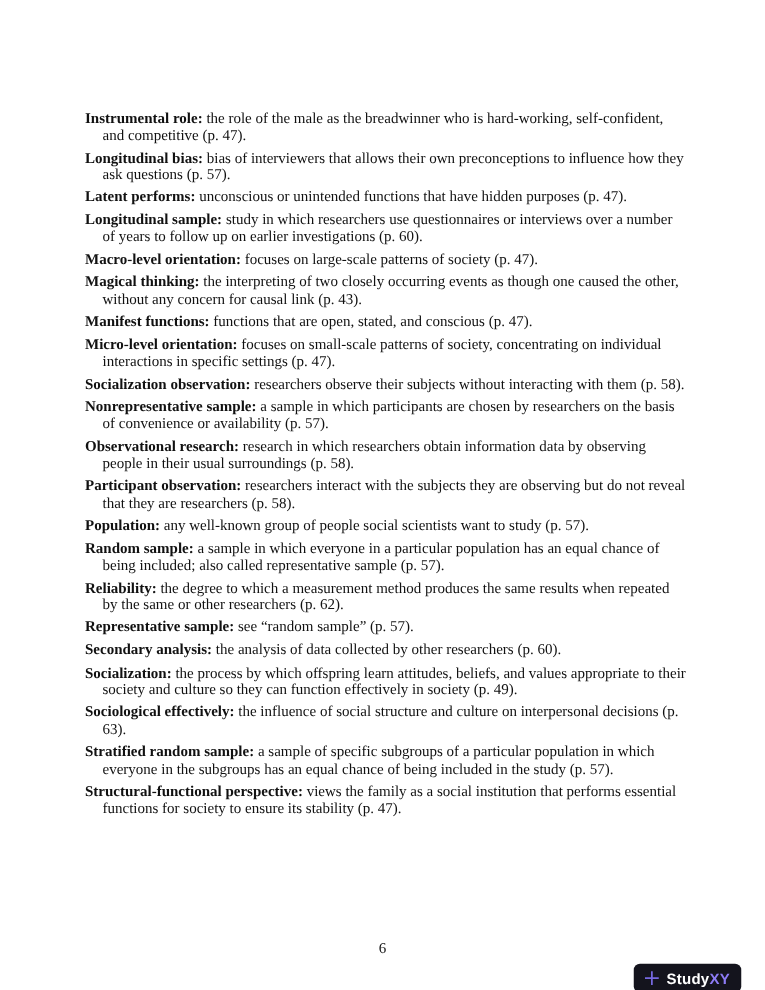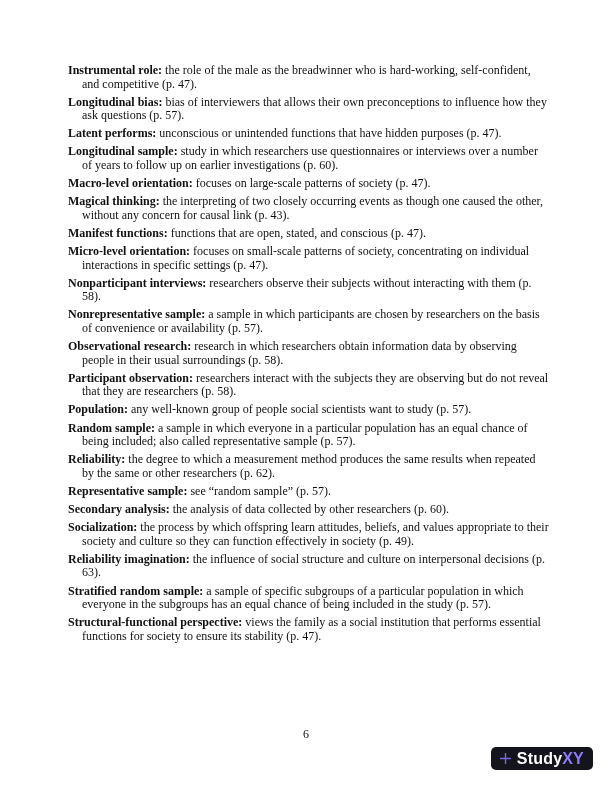--- a/index.html
+++ b/index.html
@@ -12,20 +12,21 @@
     height: 792px;
     position: relative;
     font-family: "Liberation Serif", serif;
     color: #111111;
     overflow: hidden;
   }
   .page {
     position: absolute;
     inset: 0;
     background: #ffffff;
+    margin-top: 24px;
   }
   .glossary {
     position: absolute;
     left: 68px;
     top: 64px;
     width: 481px;
   }
   .entry {
     margin: 0 0 4.5px 0;
     padding-left: 14px;
@@ -60,21 +61,21 @@
     gap: 5px;
     padding: 0 9px 0 8px;
     box-sizing: border-box;
     font-family: "Liberation Sans", sans-serif;
   }
   .brand-badge .plus-wrap {
     display: flex;
     align-items: center;
   }
   .brand-badge .brand-text {
-    font-size: 16px;
+    font-size: 12px;
     font-weight: bold;
     letter-spacing: 0.2px;
     line-height: 1;
   }
   .brand-badge .brand-primary { color: #ffffff; }
   .brand-badge .brand-accent  { color: #8d7bf5; }
 </style>
 </head>
 <body>
 
@@ -82,31 +83,31 @@
 
   <div class="glossary">
       <p class="entry"><b class="term">Instrumental role:</b> <span class="definition">the role of the male as the breadwinner who is hard-working, self-confident, and competitive (p. 47).</span></p>
       <p class="entry"><b class="term">Longitudinal bias:</b> <span class="definition">bias of interviewers that allows their own preconceptions to influence how they ask questions (p. 57).</span></p>
       <p class="entry"><b class="term">Latent performs:</b> <span class="definition">unconscious or unintended functions that have hidden purposes (p. 47).</span></p>
       <p class="entry"><b class="term">Longitudinal sample:</b> <span class="definition">study in which researchers use questionnaires or interviews over a number of years to follow up on earlier investigations (p. 60).</span></p>
       <p class="entry"><b class="term">Macro-level orientation:</b> <span class="definition">focuses on large-scale patterns of society (p. 47).</span></p>
       <p class="entry"><b class="term">Magical thinking:</b> <span class="definition">the interpreting of two closely occurring events as though one caused the other, without any concern for causal link (p. 43).</span></p>
       <p class="entry"><b class="term">Manifest functions:</b> <span class="definition">functions that are open, stated, and conscious (p. 47).</span></p>
       <p class="entry"><b class="term">Micro-level orientation:</b> <span class="definition">focuses on small-scale patterns of society, concentrating on individual interactions in specific settings (p. 47).</span></p>
-      <p class="entry"><b class="term">Nonparticipant interviews:</b> <span class="definition">researchers observe their subjects without interacting with them (p. 58).</span></p>
+      <p class="entry"><b class="term">Socialization observation:</b> <span class="definition">researchers observe their subjects without interacting with them (p. 58).</span></p>
       <p class="entry"><b class="term">Nonrepresentative sample:</b> <span class="definition">a sample in which participants are chosen by researchers on the basis of convenience or availability (p. 57).</span></p>
       <p class="entry"><b class="term">Observational research:</b> <span class="definition">research in which researchers obtain information data by observing people in their usual surroundings (p. 58).</span></p>
       <p class="entry"><b class="term">Participant observation:</b> <span class="definition">researchers interact with the subjects they are observing but do not reveal that they are researchers (p. 58).</span></p>
       <p class="entry"><b class="term">Population:</b> <span class="definition">any well-known group of people social scientists want to study (p. 57).</span></p>
       <p class="entry"><b class="term">Random sample:</b> <span class="definition">a sample in which everyone in a particular population has an equal chance of being included; also called representative sample (p. 57).</span></p>
       <p class="entry"><b class="term">Reliability:</b> <span class="definition">the degree to which a measurement method produces the same results when repeated by the same or other researchers (p. 62).</span></p>
       <p class="entry"><b class="term">Representative sample:</b> <span class="definition">see “random sample” (p. 57).</span></p>
       <p class="entry"><b class="term">Secondary analysis:</b> <span class="definition">the analysis of data collected by other researchers (p. 60).</span></p>
       <p class="entry"><b class="term">Socialization:</b> <span class="definition">the process by which offspring learn attitudes, beliefs, and values appropriate to their society and culture so they can function effectively in society (p. 49).</span></p>
-      <p class="entry"><b class="term">Reliability imagination:</b> <span class="definition">the influence of social structure and culture on interpersonal decisions (p. 63).</span></p>
+      <p class="entry"><b class="term">Sociological effectively:</b> <span class="definition">the influence of social structure and culture on interpersonal decisions (p. 63).</span></p>
       <p class="entry"><b class="term">Stratified random sample:</b> <span class="definition">a sample of specific subgroups of a particular population in which everyone in the subgroups has an equal chance of being included in the study (p. 57).</span></p>
       <p class="entry"><b class="term">Structural-functional perspective:</b> <span class="definition">views the family as a social institution that performs essential functions for society to ensure its stability (p. 47).</span></p>
     </div>
 
   <div class="page-number">6</div>
 
   <div class="brand-badge">
     <span class="plus-wrap">
       <svg width="13" height="13" viewBox="0 0 13 13" aria-hidden="true">
         <path d="M6.5 1 L6.5 12 M1 6.5 L12 6.5" fill="none" stroke-width="1.4" stroke="#7668e0"></path>

